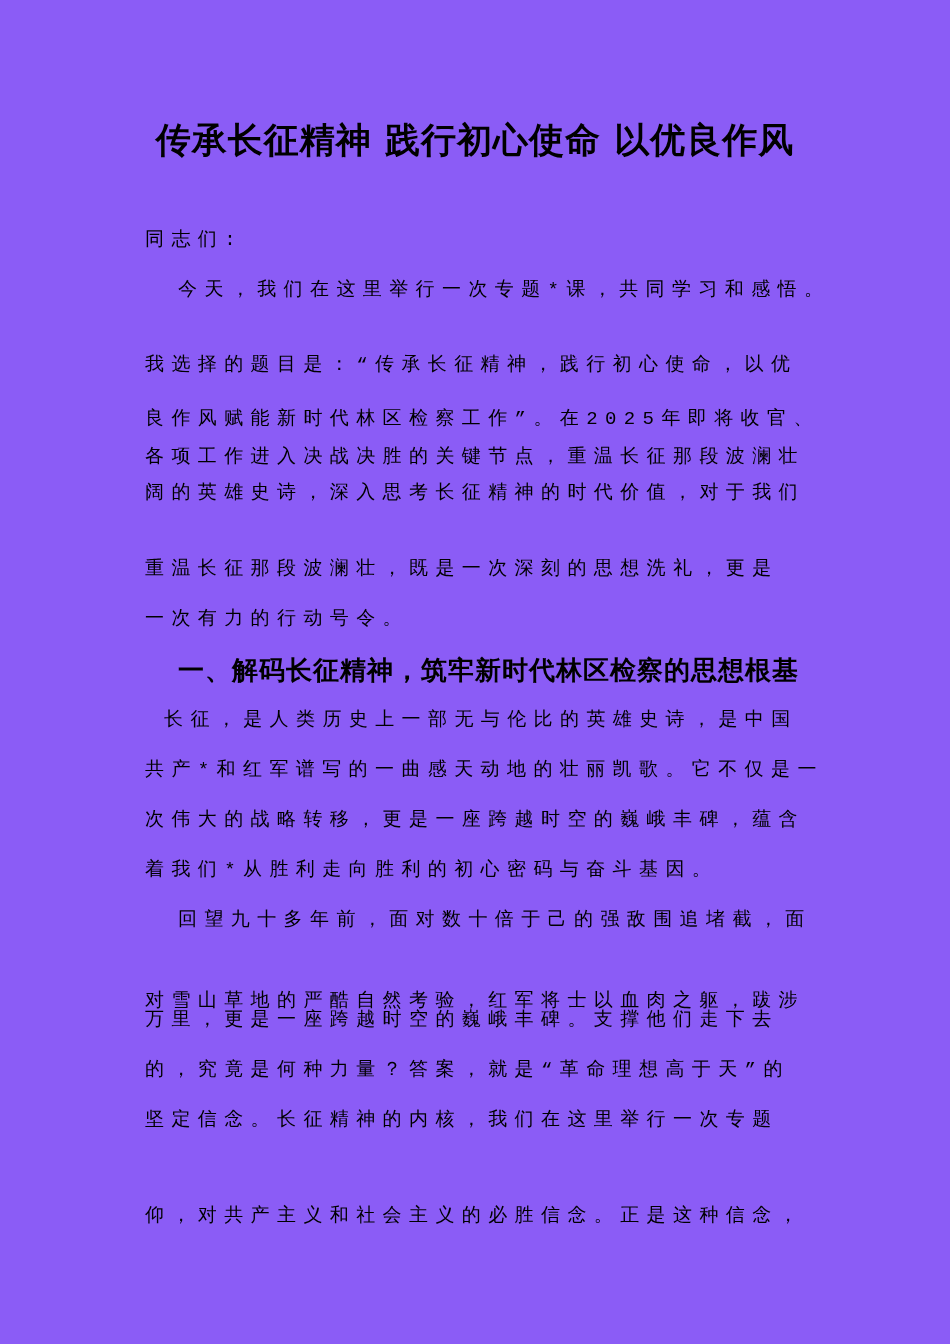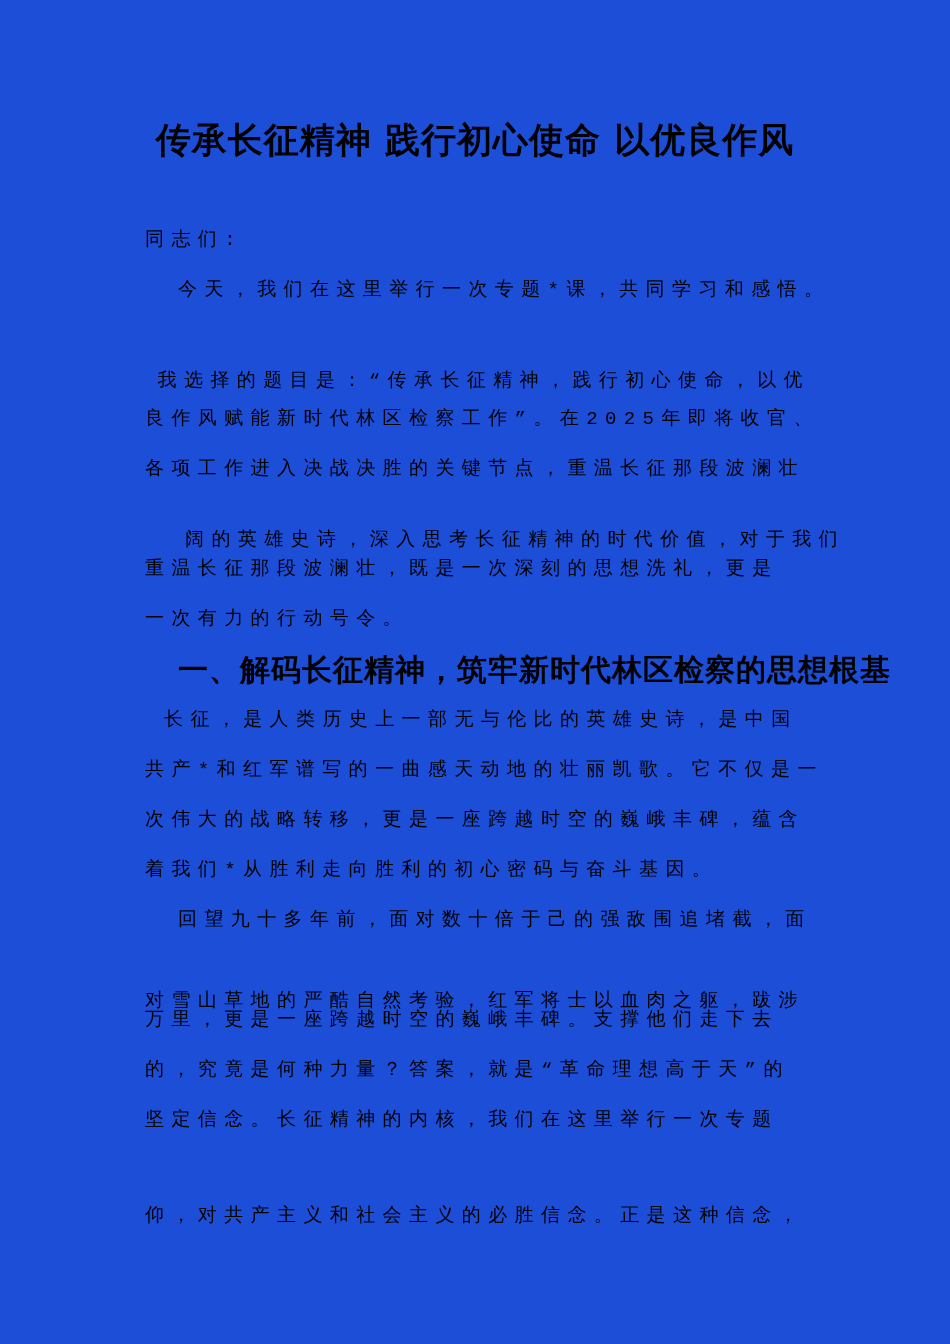--- a/index.html
+++ b/index.html
@@ -14,21 +14,21 @@
       overflow: hidden;
       color: #000000;
       font-family: "DejaVu Serif", "Liberation Serif", serif;
     }
     .page {
       position: absolute;
       left: 0;
       top: 0;
       width: 950px;
       height: 1344px;
-      background: #1d4ed8;
+      background: #8b5cf6;
     }
     .title {
       position: absolute;
       left: 100px;
       width: 750px;
       text-align: center;
       font-family: "DejaVu Serif", "Liberation Serif", serif;
       font-weight: bold;
       font-size: 35px;
       line-height: 50px;
@@ -45,44 +45,44 @@
       line-height: 50px;
       white-space: nowrap;
       letter-spacing: 7.4px;
       font-family: Liberation Mono, monospace;
       font-weight: normal;
     }
     .heading {
       position: absolute;
       left: 178px;
       width: 640px;
-      font-size: 30px;
+      font-size: 26px;
       line-height: 50px;
       white-space: nowrap;
       font-family: "DejaVu Sans", "Liberation Sans", sans-serif;
       font-weight: bold;
       letter-spacing: 1px;
     }
     .indent { left: 178px; }
   </style>
 </head>
 <body>
 
 <div class="page">
 
   <div class="title title-1">传承长征精神 践行初心使命 以优良作风</div>
 
   <div class="line" style="top:215px;">同志们:</div>
 
   <div>
     <div class="line indent" style="top:265px; left:178px; width:640px;">今天，我们在这里举行一次专题*课，共同学习和感悟。</div>
-    <div class="line" style="top:356px;text-align:right;">我选择的题目是：“传承长征精神，践行初心使命，以优</div>
+    <div class="line" style="top:340px;">我选择的题目是：“传承长征精神，践行初心使命，以优</div>
     <div class="line" style="top:394px;">良作风赋能新时代林区检察工作”。在2025年即将收官、</div>
-    <div class="line" style="top:444px;">各项工作进入决战决胜的关键节点，重温长征那段波澜壮</div>
-    <div class="line" style="top:515px;margin-left:40px;">阔的英雄史诗，深入思考长征精神的时代价值，对于我们</div>
+    <div class="line" style="top:432px;">各项工作进入决战决胜的关键节点，重温长征那段波澜壮</div>
+    <div class="line" style="top:468px;">阔的英雄史诗，深入思考长征精神的时代价值，对于我们</div>
     <div class="line" style="top:544px;">重温长征那段波澜壮，既是一次深刻的思想洗礼，更是</div>
     <div class="line" style="top:594px;">一次有力的行动号令。</div>
   </div>
 
   <div class="heading" style="top:645px;">一、解码长征精神，筑牢新时代林区检察的思想根基</div>
 
   <div>
     <div class="line" style="top:695px; left:164px; width:640px;">长征，是人类历史上一部无与伦比的英雄史诗，是中国</div>
     <div class="line" style="top:745px;">共产*和红军谱写的一曲感天动地的壮丽凯歌。它不仅是一</div>
     <div class="line" style="top:795px;">次伟大的战略转移，更是一座跨越时空的巍峨丰碑，蕴含</div>

